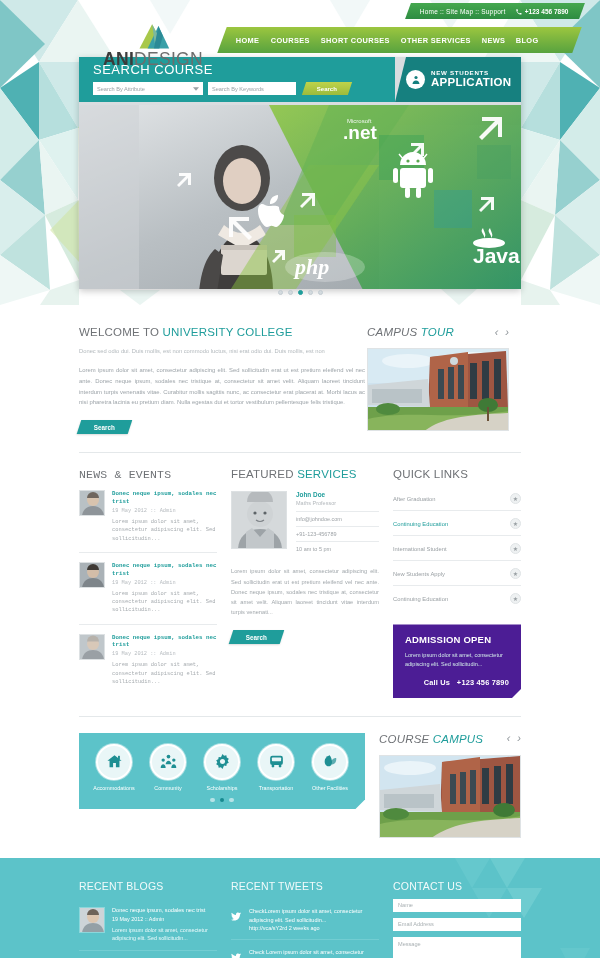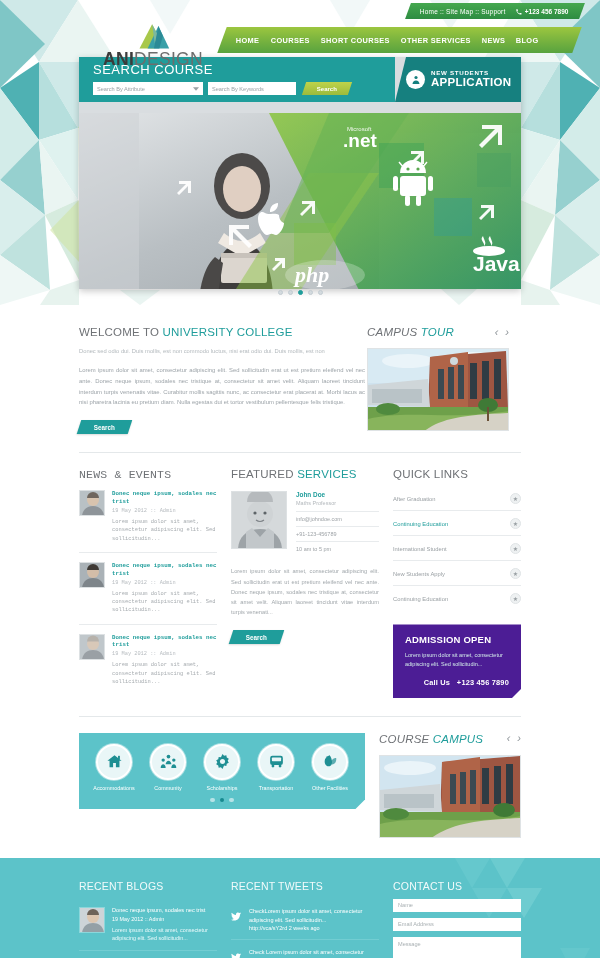--- a/index.html
+++ b/index.html
@@ -105,21 +105,21 @@
     display: flex; align-items: center; gap: 6px; padding-left: 11px;
     clip-path: polygon(11px 0, 100% 0, 100% 100%, 0 100%);
   }
   .nsa-icon {
     width: 19px; height: 19px; border-radius: 50%; background: #ffffff;
     display: flex; align-items: center; justify-content: center; flex: none;
   }
   .nsa-t1 { color: #fff; font-size: 6.2px; font-weight: bold; letter-spacing: .7px; line-height: 1.1; }
   .nsa-t2 { color: #fff; font-size: 11.5px; font-weight: bold; letter-spacing: .3px; line-height: 1; }
 
-  .hero-photo { position: absolute; left: 0; top: 56px; width: 442px; height: 187px; overflow: hidden; }
+  .hero-photo { position: absolute; left: 0; top: 48px; width: 442px; height: 187px; overflow: hidden; }
   .hero-dots {
     position: absolute; left: 0; right: 0; top: 290px; z-index: 16;
     display: flex; justify-content: center; gap: 5px;
   }
   .hero-dots i {
     width: 5px; height: 5px; border-radius: 50%;
     background: #d3dade; border: 1px solid #c2cbd1; display: block;
   }
   .hero-dots i.on { background: #1f9d9b; border-color: #1f9d9b; }
 

